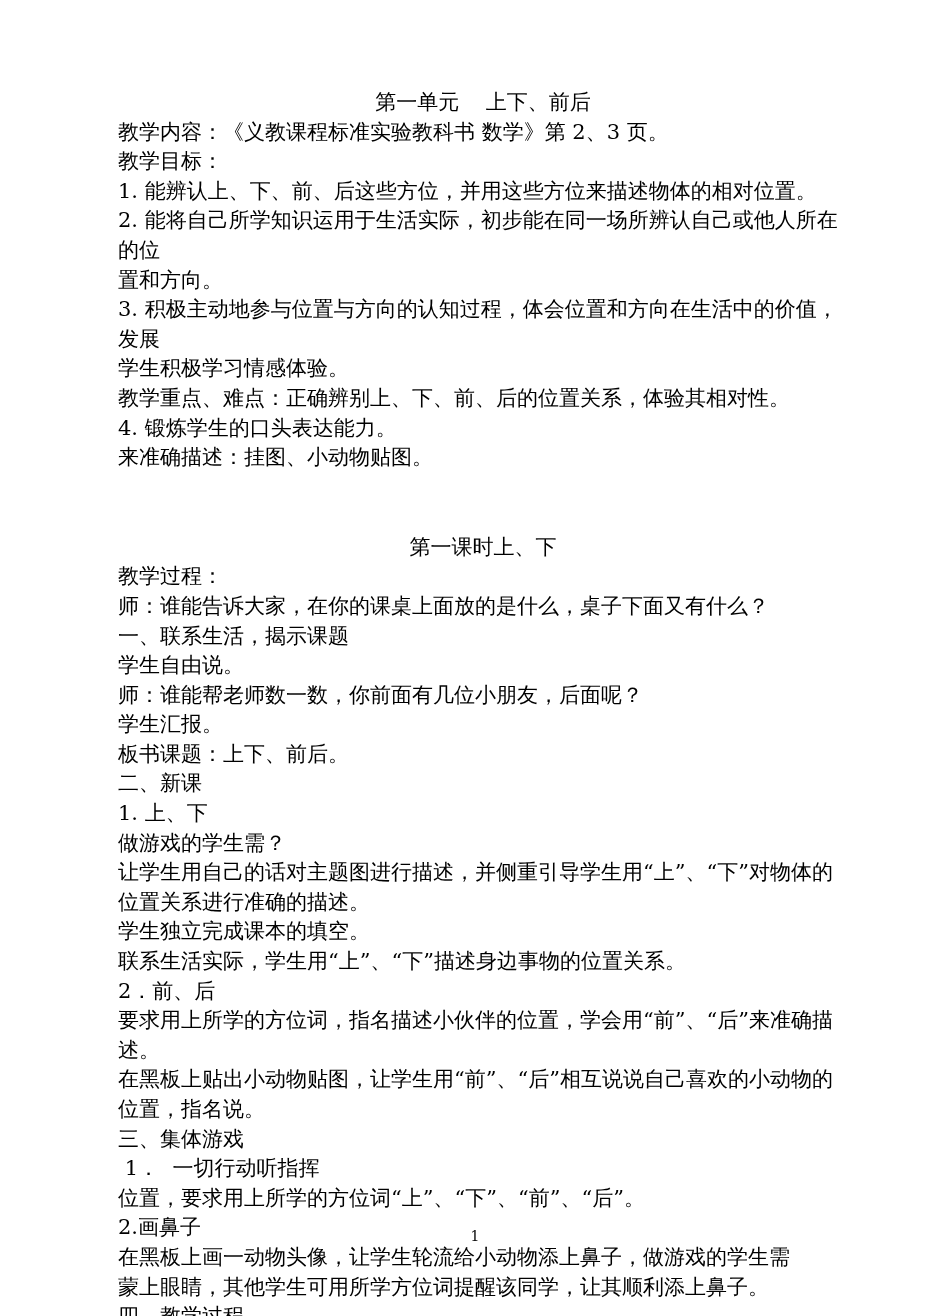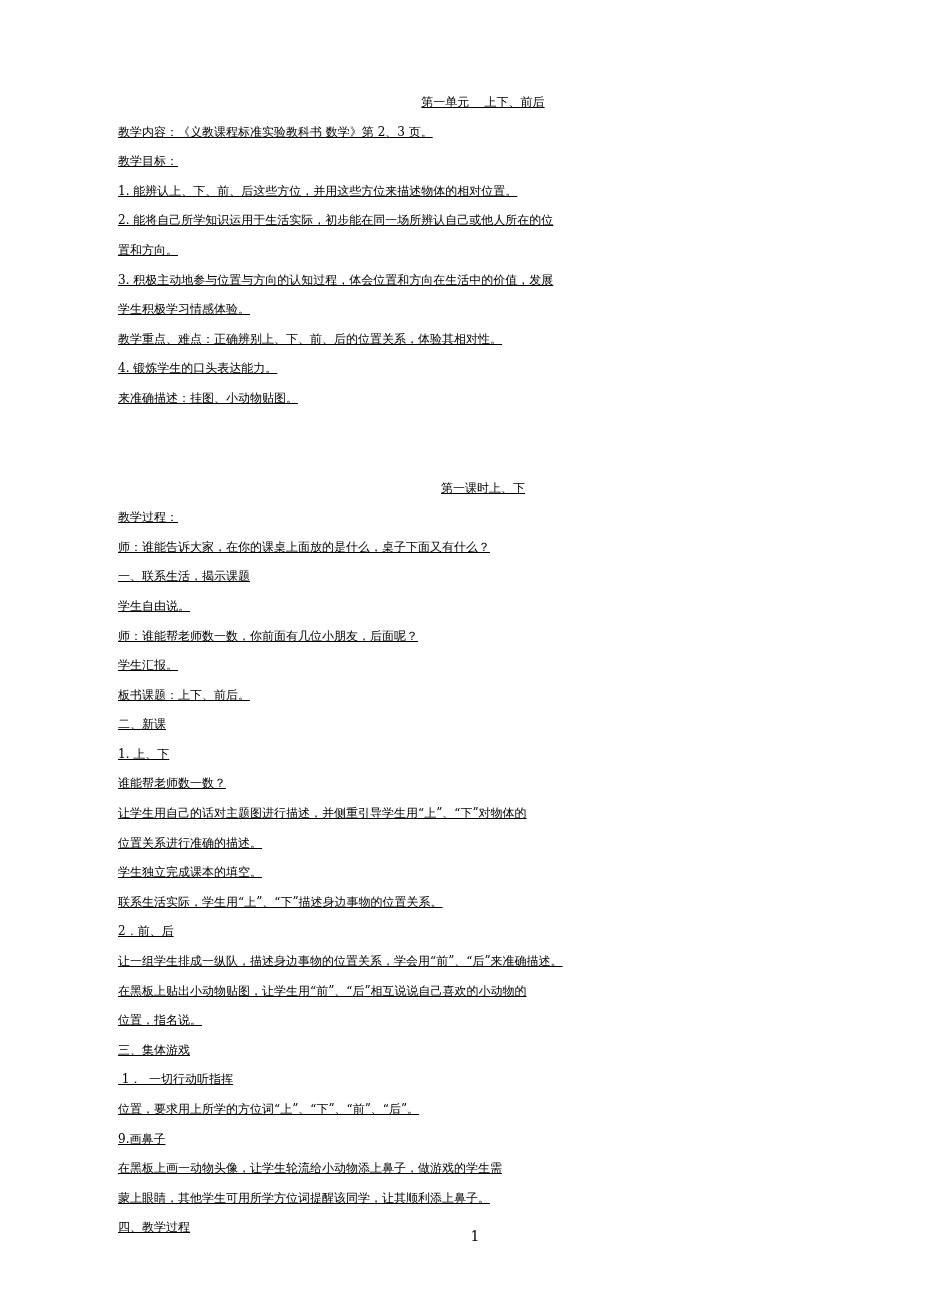--- a/index.html
+++ b/index.html
@@ -18,26 +18,25 @@
     color: #000000;
     overflow: hidden;
   }
   .content {
     position: absolute;
     left: 118px;
     top: 88px;
     width: 730px;
   }
   .doc-line {
-    font-size: 12px;
+    font-size: 21px;
     line-height: 29.6px;
     white-space: pre-wrap;
     letter-spacing: 0px;
     text-align: left;
-    text-decoration: underline;
   }
   .centered {
     text-align: center;
   }
   .spacer-block {
     height: 60px;
   }
   .page-number {
     position: absolute;
     left: 0;
@@ -74,33 +73,33 @@
 
     <div class="doc-line">教学过程：</div>
     <div class="doc-line">师：谁能告诉大家，在你的课桌上面放的是什么，桌子下面又有什么？</div>
     <div class="doc-line">一、联系生活，揭示课题</div>
     <div class="doc-line">学生自由说。</div>
     <div class="doc-line">师：谁能帮老师数一数，你前面有几位小朋友，后面呢？</div>
     <div class="doc-line">学生汇报。</div>
     <div class="doc-line">板书课题：上下、前后。</div>
     <div class="doc-line">二、新课</div>
     <div class="doc-line">1. 上、下</div>
-    <div class="doc-line">谁能帮老师数一数？</div>
+    <div class="doc-line">做游戏的学生需？</div>
     <div class="doc-line">让学生用自己的话对主题图进行描述，并侧重引导学生用“上”、“下”对物体的</div>
     <div class="doc-line">位置关系进行准确的描述。</div>
     <div class="doc-line">学生独立完成课本的填空。</div>
     <div class="doc-line">联系生活实际，学生用“上”、“下”描述身边事物的位置关系。</div>
     <div class="doc-line">2．前、后</div>
-    <div class="doc-line">让一组学生排成一纵队，描述身边事物的位置关系，学会用“前”、“后”来准确描述。</div>
+    <div class="doc-line">要求用上所学的方位词，指名描述小伙伴的位置，学会用“前”、“后”来准确描述。</div>
     <div class="doc-line">在黑板上贴出小动物贴图，让学生用“前”、“后”相互说说自己喜欢的小动物的</div>
     <div class="doc-line">位置，指名说。</div>
     <div class="doc-line">三、集体游戏</div>
     <div class="doc-line"> 1．  一切行动听指挥</div>
     <div class="doc-line">位置，要求用上所学的方位词“上”、“下”、“前”、“后”。</div>
-    <div class="doc-line">9.画鼻子</div>
+    <div class="doc-line">2.画鼻子</div>
     <div class="doc-line">在黑板上画一动物头像，让学生轮流给小动物添上鼻子，做游戏的学生需</div>
     <div class="doc-line">蒙上眼睛，其他学生可用所学方位词提醒该同学，让其顺利添上鼻子。</div>
     <div class="doc-line">四、教学过程</div>
 
   </div>
 
   <div class="page-number">1</div>
 </div>
 
 </body></html>

